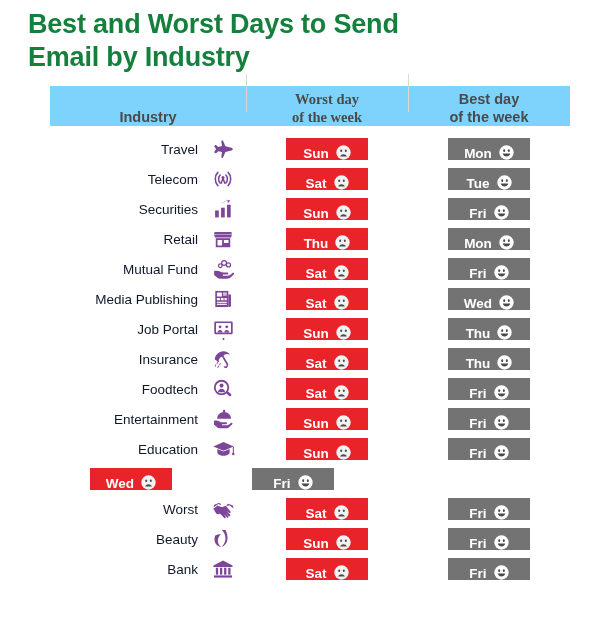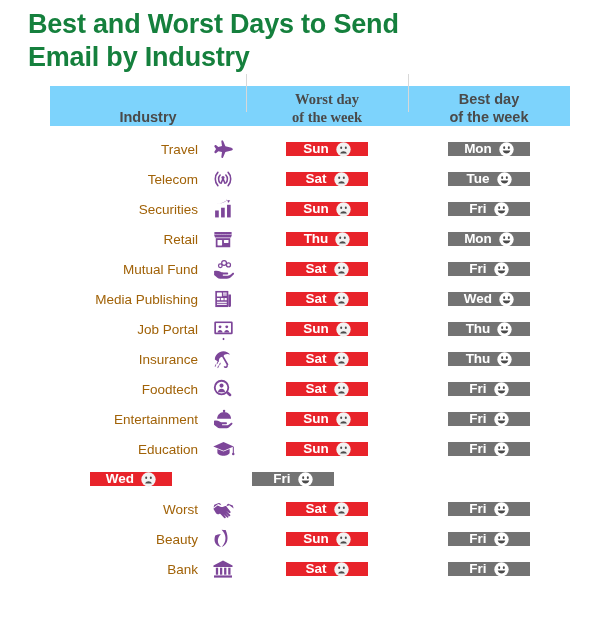--- a/index.html
+++ b/index.html
@@ -78,21 +78,21 @@
   
   .cell-industry {
     width: 196px;
     display: flex;
     align-items: center;
     justify-content: flex-end;
     padding-right: 6px;
     box-sizing: border-box;
   }
   .industry-label {
-    color: #a16207;
+    color: #0f172a;
     font-size: 13.5px;
     white-space: nowrap;
     text-align: right;
   }
   .industry-icon {
     width: 34px;
     display: flex;
     align-items: center;
     justify-content: center;
     margin-left: 8px;
@@ -102,23 +102,23 @@
 
   
   .cell-day {
     width: 162px;
     display: flex;
     align-items: center;
     justify-content: center;
   }
   .badge {
     width: 82px;
-    height: 14px;
+    height: 22px;
     display: flex;
-    align-items: flex-start;
+    align-items: flex-end;
     justify-content: center;
     gap: 7px;
     box-sizing: border-box;
   }
   .badge-worst { background: #e8232a; }
   .badge-best  { background: #737373; }
   .badge-text {
     color: #ffffff;
     font-size: 13.5px;
     font-weight: bold;

